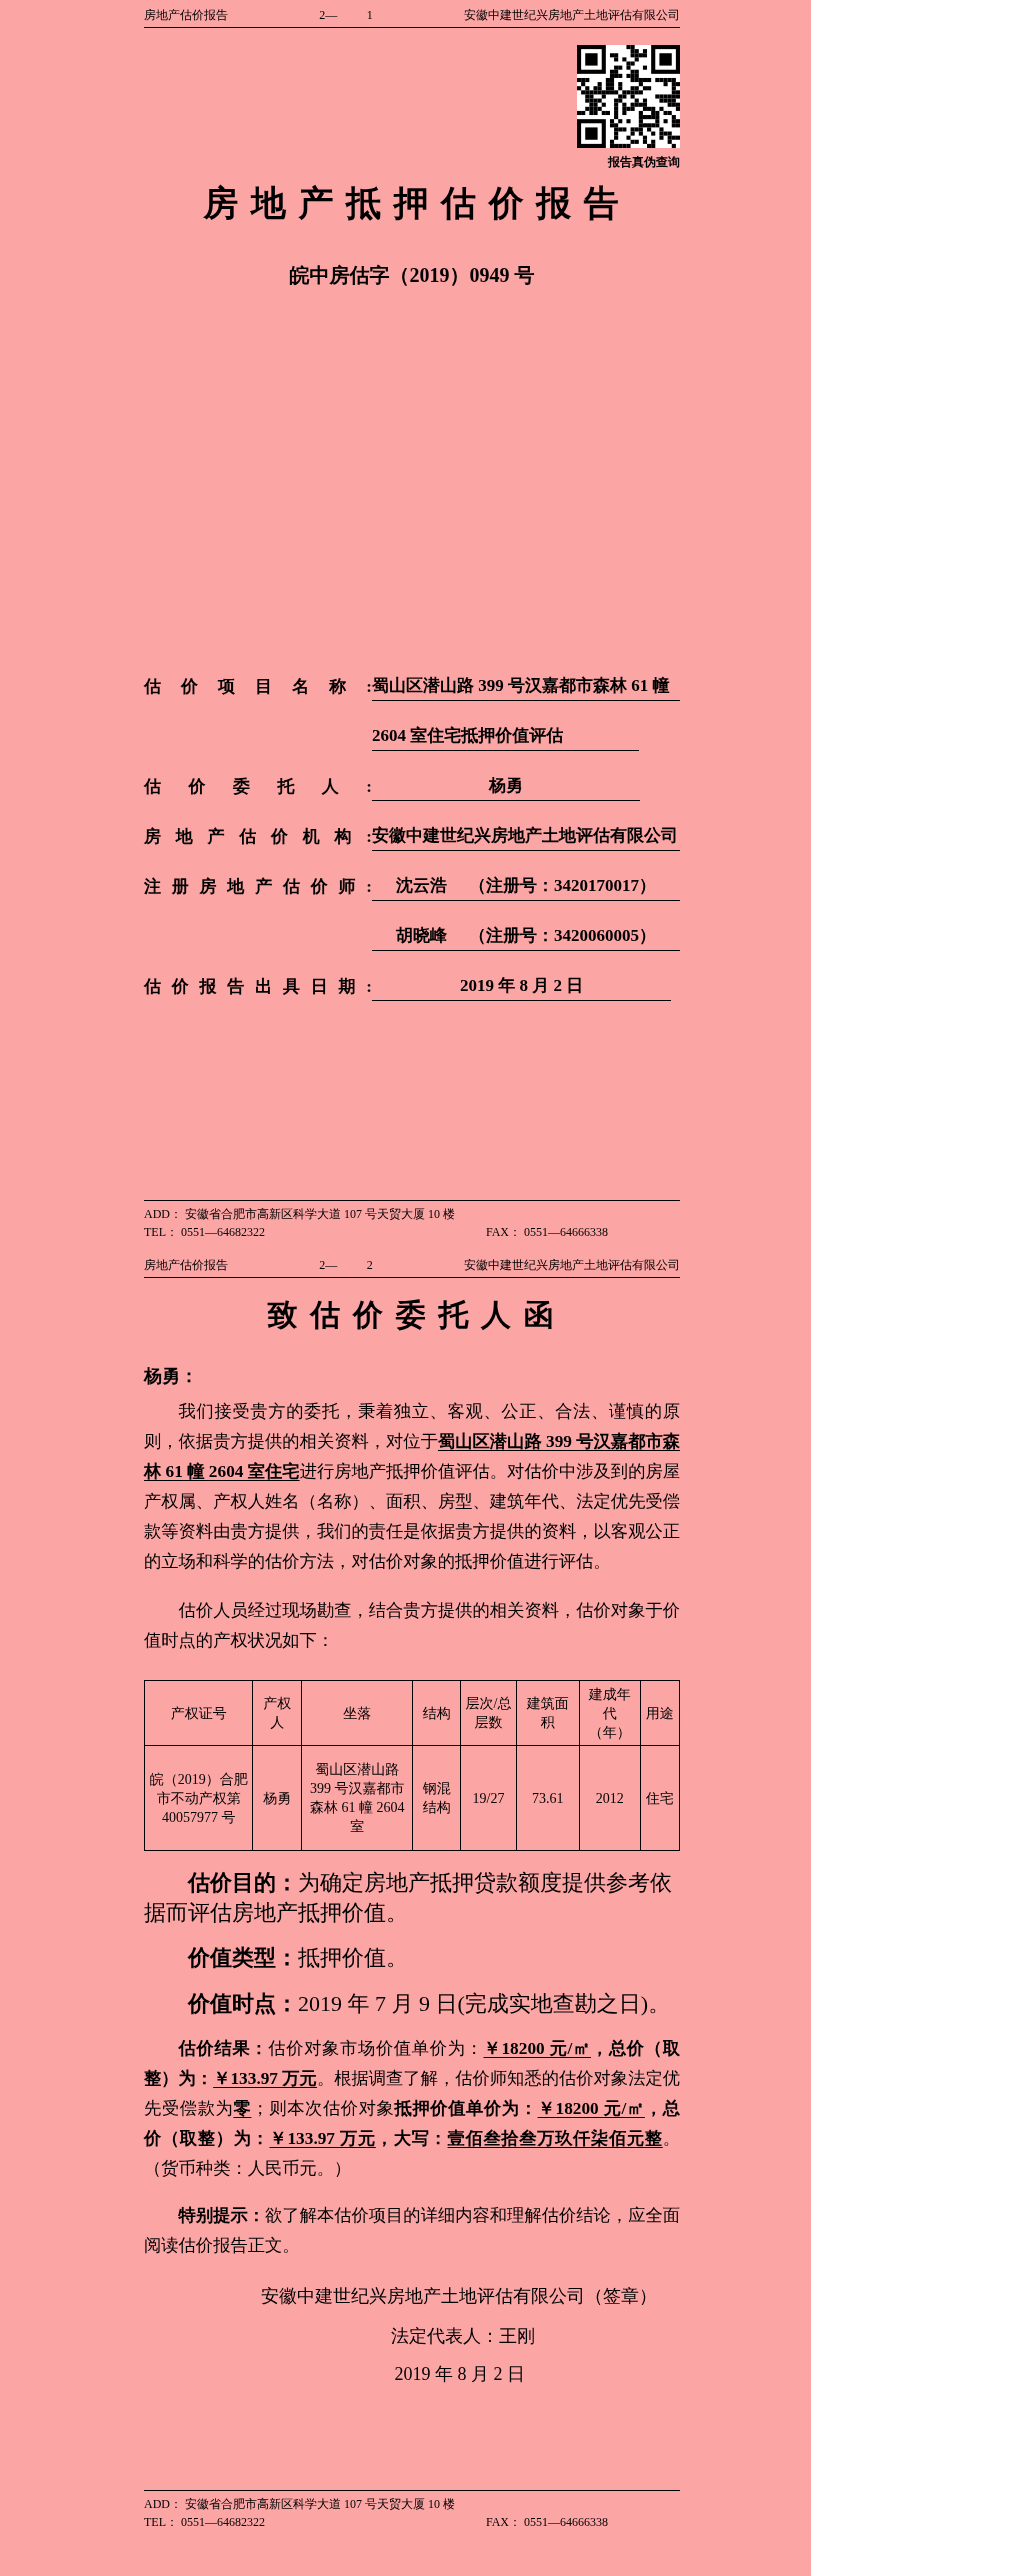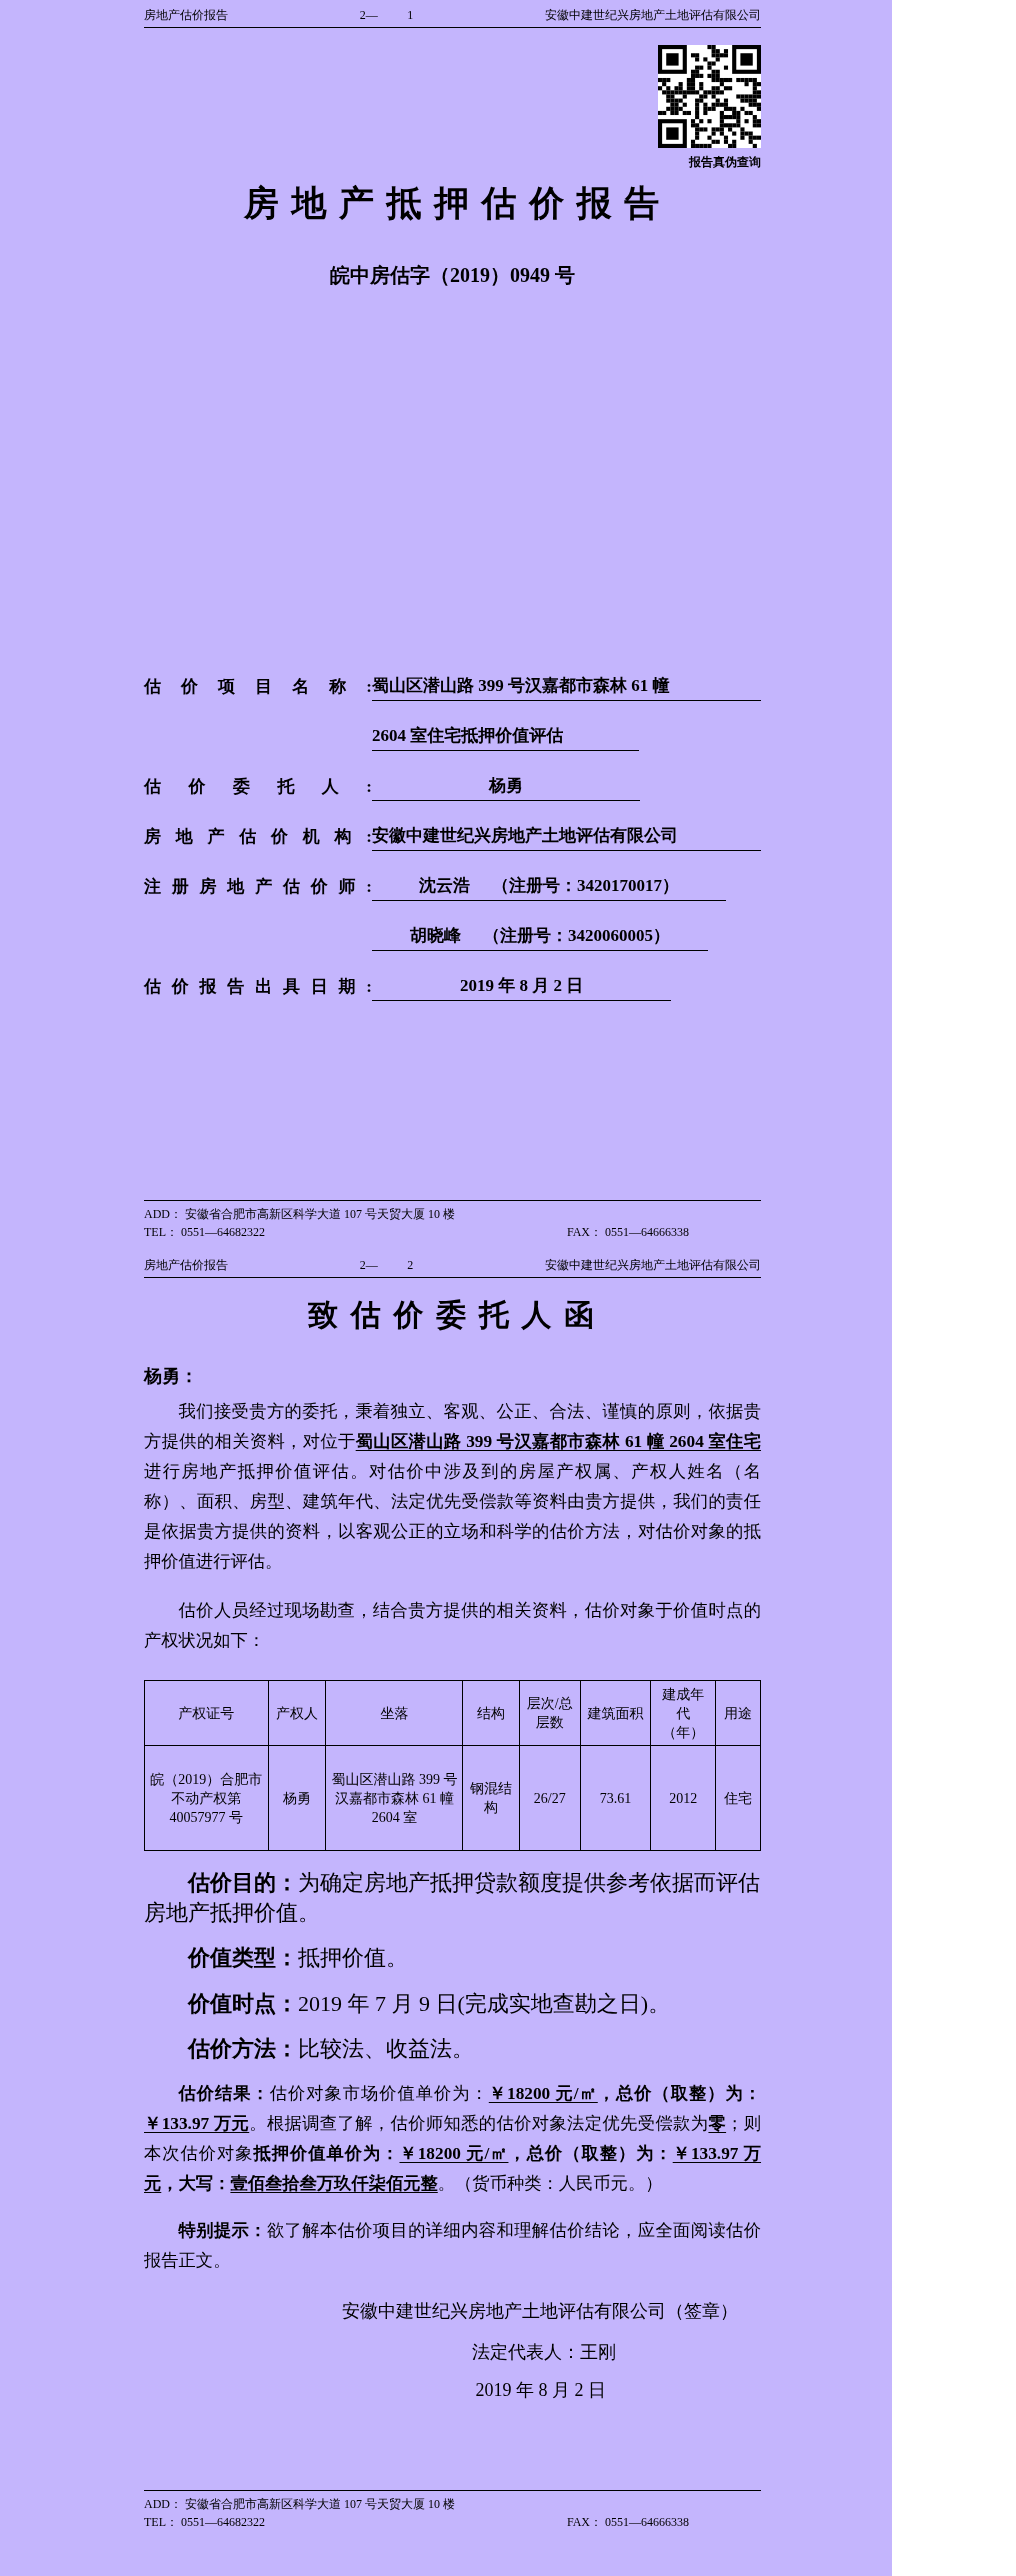--- a/index.html
+++ b/index.html
@@ -1,21 +1,21 @@
 <!DOCTYPE html>
 <html lang="zh" style="font-size:10.3px"><head>
 <meta charset="utf-8">
 <style>
   html,body { margin:0; padding:0; background:#ffffff; }
   body {
     width:1017px;
     font-family:"Liberation Serif","DejaVu Serif",serif;
     color:#000;
   }
-  .page { position:relative; width:892px; background:#c4b5fd; overflow:hidden; }
+  .page { position:relative; width:811px; background:#fca5a5; overflow:hidden; }
   .page-1 { height:1250px; }
   .page-2 { height:1326px; }
 
   
   .doc-header {
     margin:0 131px 0 144px;
     padding-top:7.7px; padding-bottom:5.1px;
     border-bottom:1.3px solid #000;
     display:flex; justify-content:space-between; align-items:flex-end;
     font-size:12px; line-height:1.2;
@@ -431,33 +431,32 @@
           <th>建成年代（年）</th>
           <th>用途</th>
         </tr>
       </thead>
       <tbody>
         <tr>
           <td>皖（2019）合肥市不动产权第 40057977 号</td>
           <td>杨勇</td>
           <td>蜀山区潜山路 399 号汉嘉都市森林 61 幢 2604 室</td>
           <td>钢混结构</td>
-          <td>26/27</td>
+          <td>19/27</td>
           <td>73.61</td>
           <td>2012</td>
           <td>住宅</td>
         </tr>
       </tbody>
     </table>
 
     <div class="items">
       <p class="line"><span class="b">估价目的：</span><span>为确定房地产抵押贷款额度提供参考依据而评估房地产抵押价值。</span></p>
       <p class="line"><span class="b">价值类型：</span><span>抵押价值。</span></p>
       <p class="line"><span class="b">价值时点：</span><span>2019 年 7 月 9 日(完成实地查勘之日)。</span></p>
-      <p class="line"><span class="b">估价方法：</span><span>比较法、收益法。</span></p>
     </div>
 
     <p class="para result-para"><span class="b">估价结果：</span><span>估价对象市场价值单价为：</span><span class="b u">￥18200 元/㎡</span><span class="b">，总价（取整）为：</span><span class="b u">￥133.97 万元</span><span>。根据调查了解，估价师知悉的估价对象法定优先受偿款为</span><span class="b u">零</span><span>；则本次估价对象</span><span class="b">抵押价值单价为：</span><span class="b u">￥18200 元/㎡</span><span class="b">，总价（取整）为：</span><span class="b u">￥133.97 万元</span><span class="b">，大写：</span><span class="b u">壹佰叁拾叁万玖仟柒佰元整</span><span>。（货币种类：人民币元。）</span></p>
     <p class="para special-para"><span class="b">特别提示：</span><span>欲了解本估价项目的详细内容和理解估价结论，应全面阅读估价报告正文。</span></p>
 
     <div class="sig">
       <p class="sig-company">安徽中建世纪兴房地产土地评估有限公司（签章）</p>
       <p class="sig-rep">法定代表人：王刚</p>
       <p class="sig-date">2019 年 8 月 2 日</p>
     </div>

